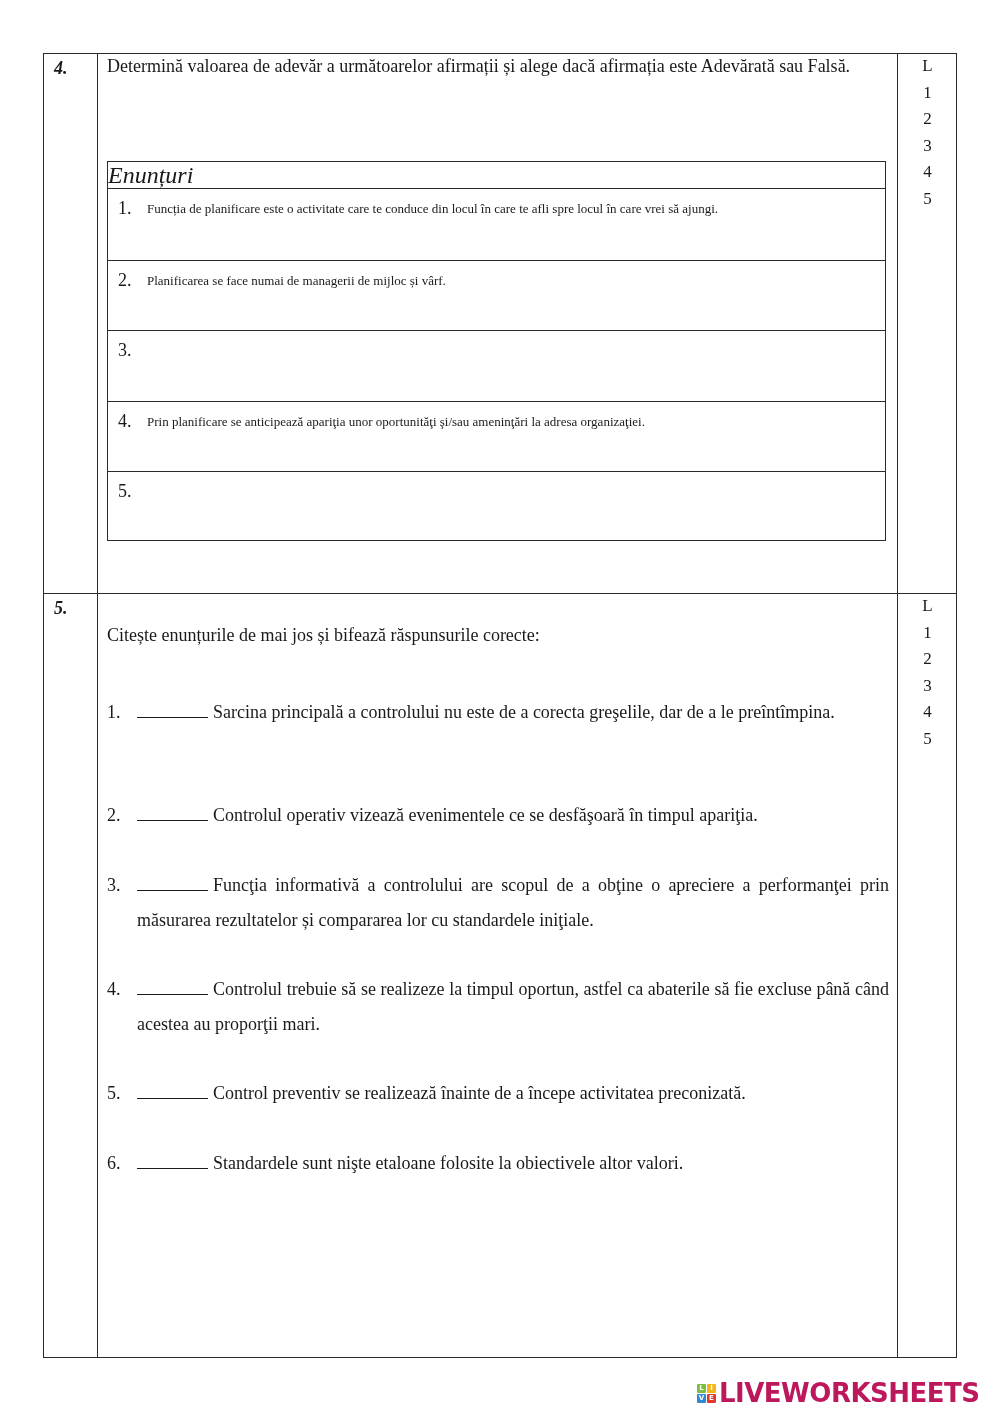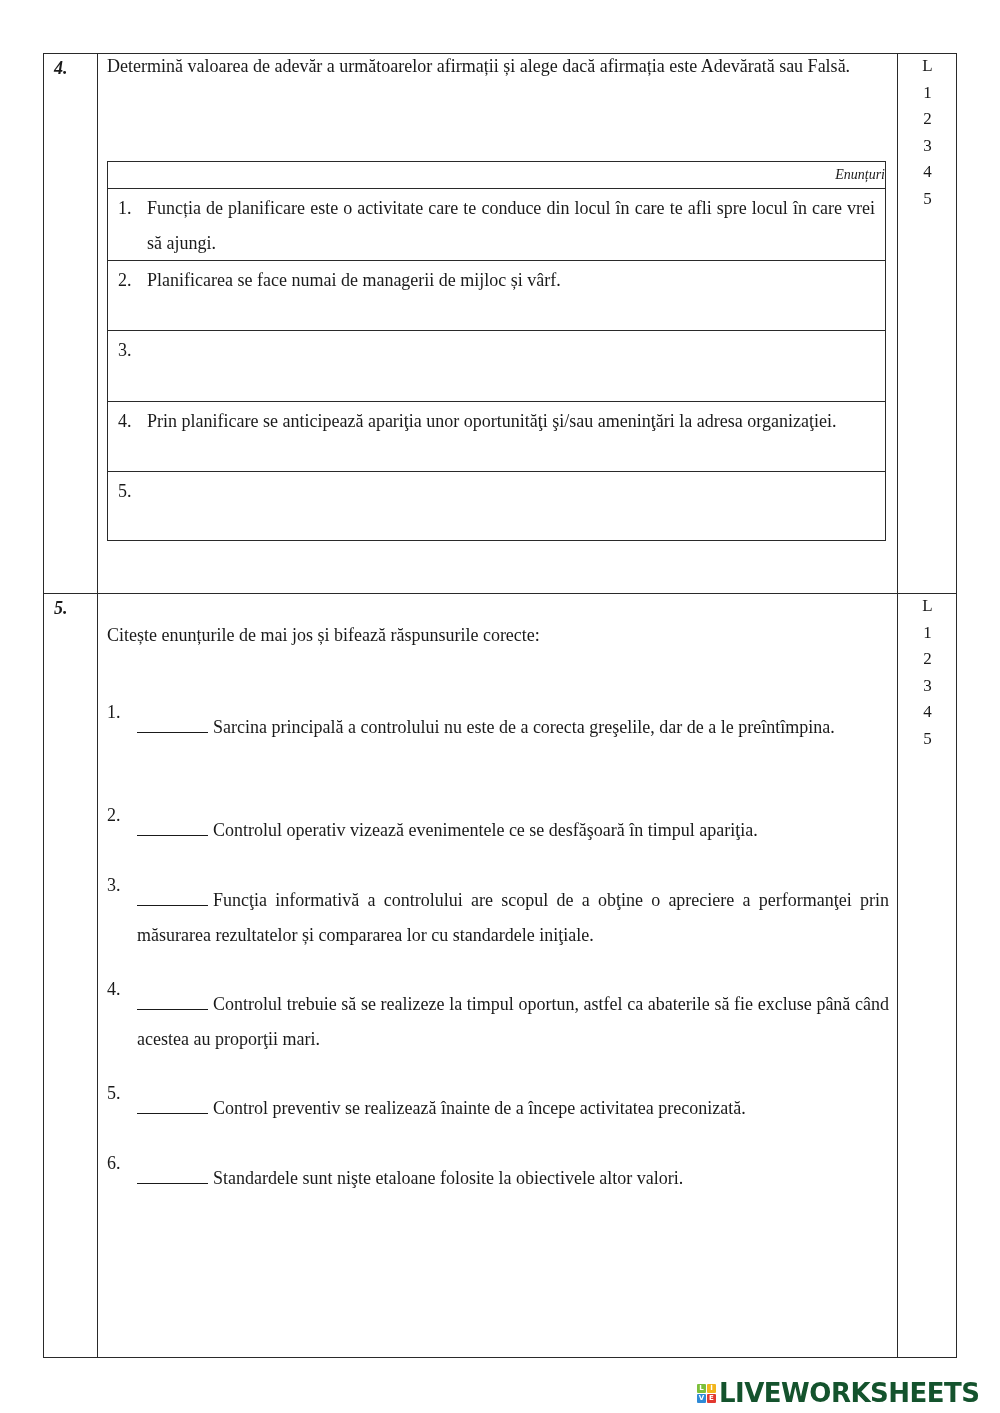--- a/index.html
+++ b/index.html
@@ -30,35 +30,35 @@
     font-size: 17px; line-height: 26.5px;
   }
   .levels div { height: 26.5px; }
 
   .inner {
     position: absolute; left: 63px; top: 107px; width: 779px; height: 380px;
     border: 1.2px solid #2a2a2a; box-sizing: border-box;
   }
   .inner .hdr {
     position: absolute; left: 0; right: 0; top: 0; height: 26px;
-    text-align: right; font-style: italic; font-size: 14px; line-height: 26px;
+    text-align: left; font-style: italic; font-size: 24px; line-height: 26px;
   }
   .inner .row {
     position: absolute; left: 0; right: 0; border-top: 1.2px solid #2a2a2a;
     box-sizing: border-box;
   }
   .inner .row .n { position: absolute; left: 10px; top: 2px; font-size: 18px; line-height: 35px; }
   .inner .row .t {
-    position: absolute; left: 39px; right: 10px; top: 2px; font-size: 18px; line-height: 35px;
+    position: absolute; left: 39px; right: 10px; top: 2px; font-size: 13px; line-height: 35px;
     text-align: justify;
   }
 
   .list-item { position: absolute; left: 63px; width: 782px; font-size: 18px; line-height: 34.5px; }
   .list-item .n { position: absolute; left: 0; top: 0; }
-  .list-item .t { margin-left: 30px; text-align: justify; display: block; margin-top: 15px; }
+  .list-item .t { margin-left: 30px; text-align: justify; display: block; }
   .blank { display: inline-block; width: 71px; border-bottom: 1.2px solid #1a1a1a; height: 18px; vertical-align: baseline; margin-right: 5px; }
 
   .logo {
     position: absolute; left: 697px; top: 1378px; height: 30px; display: flex; align-items: center;
   }
   .logo-grid { display: grid; grid-template-columns: 9px 9px; grid-template-rows: 9px 9px; gap: 1px; margin-right: 3px; }
   .logo-grid span {
     font-family: "DejaVu Sans", sans-serif; font-size: 7px; font-weight: bold; color: #fff;
     display: flex; align-items: center; justify-content: center; border-radius: 1px;
   }
@@ -146,15 +146,15 @@
     </div>
   </div>
 
   <div class="logo">
     <div class="logo-grid">
       <span id="lg0" style="background: rgb(124, 191, 58);">L</span>
       <span id="lg1" style="background: rgb(242, 181, 28);">I</span>
       <span id="lg2" style="background: rgb(47, 138, 214);">V</span>
       <span id="lg3" style="background: rgb(226, 56, 47);">E</span>
     </div>
-    <span class="logo-text" style="color: #14532d;">LIVEWORKSHEETS</span>
+    <span class="logo-text" style="color: #be185d;">LIVEWORKSHEETS</span>
   </div>
 </div>
 
 </body></html>

